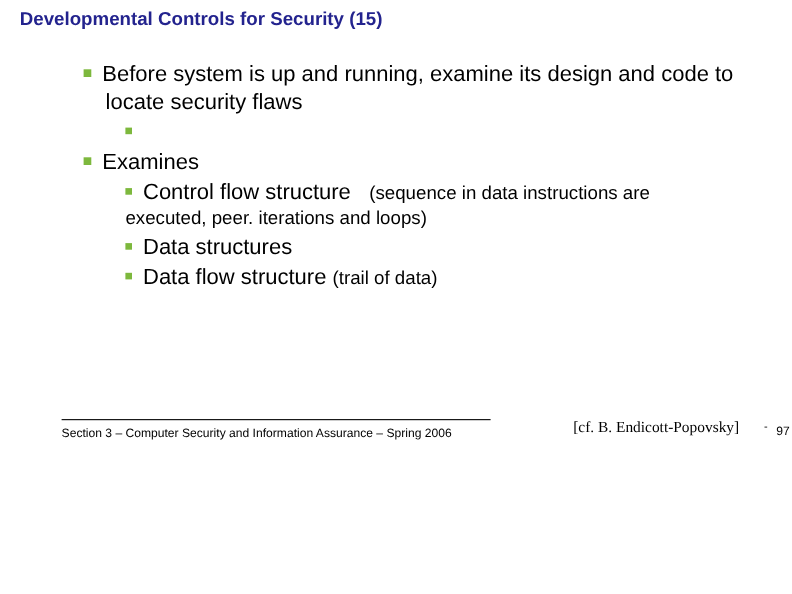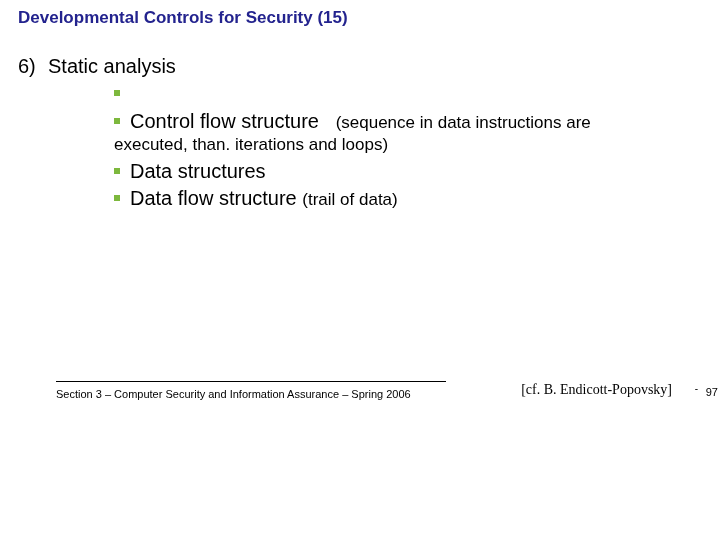--- a/index.html
+++ b/index.html
@@ -125,34 +125,37 @@
 </style>
 </head>
 <body>
 
 <div class="slide">
 
   <div class="title">Developmental Controls for Security (15)</div>
 
   <div class="body">
 
-    <div class="line6">
-      <span class="num">6)</span><span>Static analysis</span>
+
+    <div class="lvl1">
+      <span class="sq"></span><span>Before system is up and running, examine its design and code to locate security flaws</span>
     </div>
-
 
     <div class="lvl2">
       <span class="sq sm"></span>
     </div>
 
+    <div class="lvl1">
+      <span class="sq"></span><span>Examines</span>
+    </div>
 
     <div class="lvl2b">
       <span class="sq sm"></span><span>Control flow structure</span>&nbsp;&nbsp;&nbsp;<span class="paren">(sequence in data instructions are</span>
     </div>
-    <div class="cont">executed, than. iterations and loops)</div>
+    <div class="cont">executed, peer. iterations and loops)</div>
 
     <div class="lvl2b">
       <span class="sq sm"></span><span>Data structures</span>
     </div>
 
     <div class="lvl2b">
       <span class="sq sm"></span><span>Data flow structure</span> <span class="paren">(trail of data)</span>
     </div>
 
 

